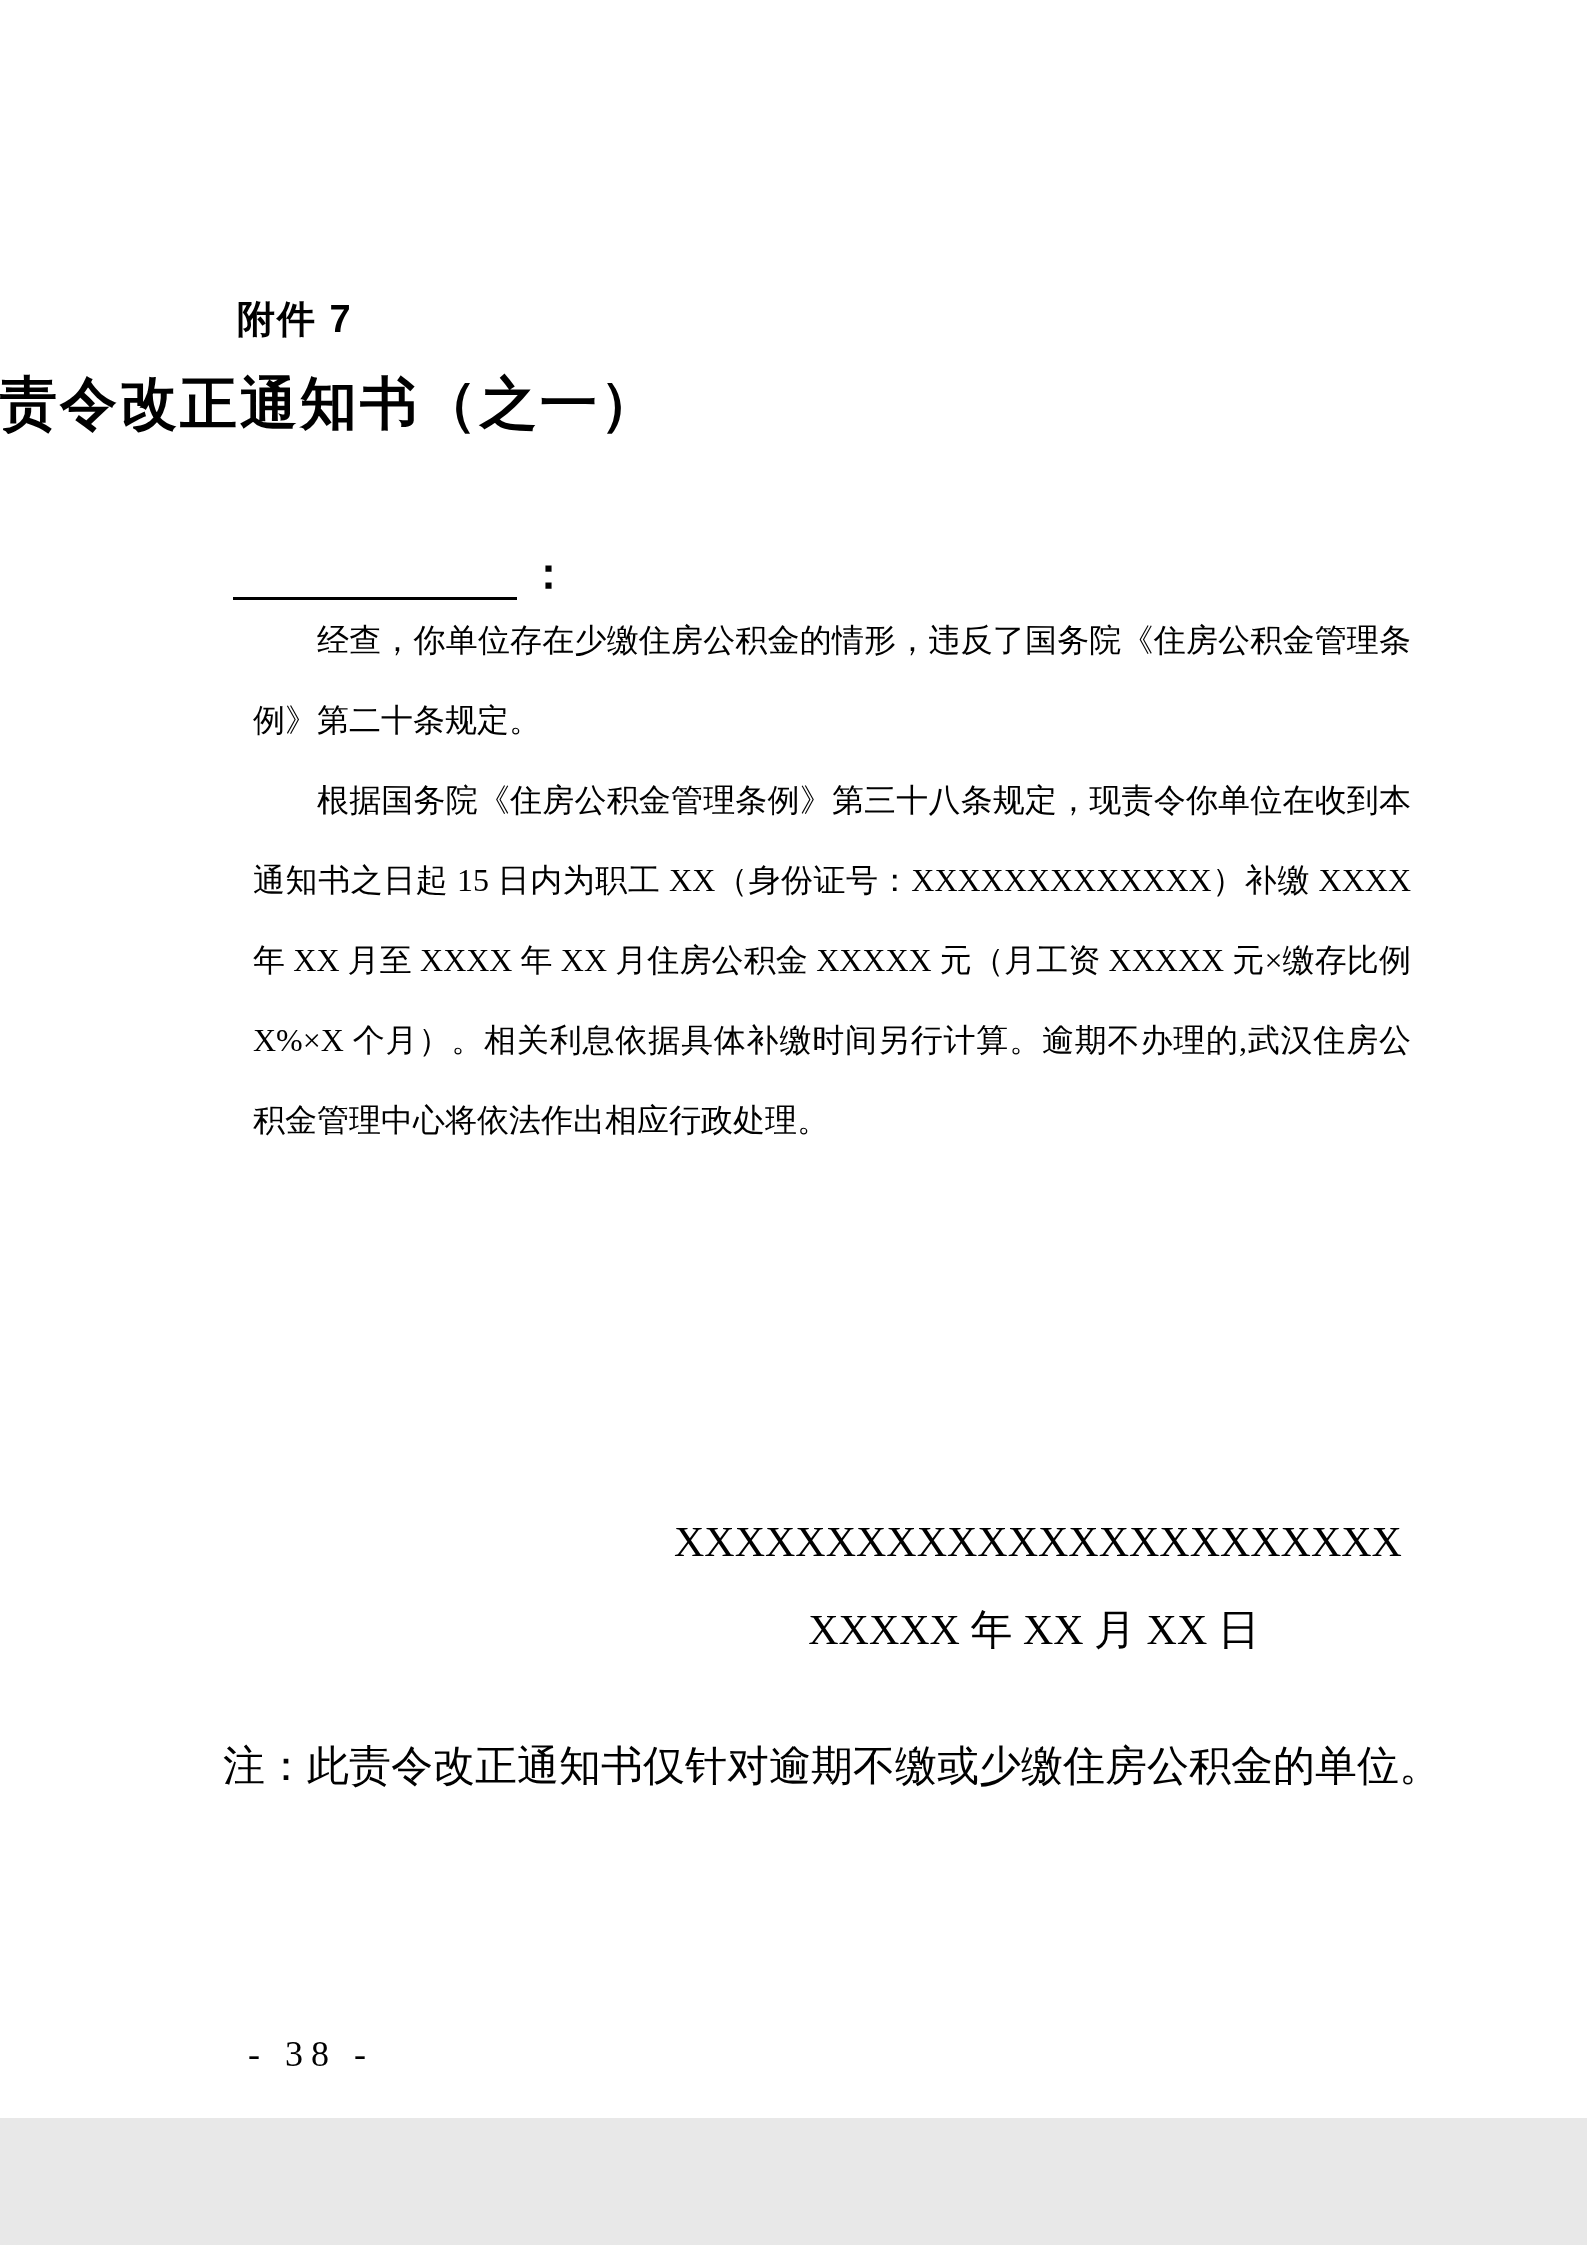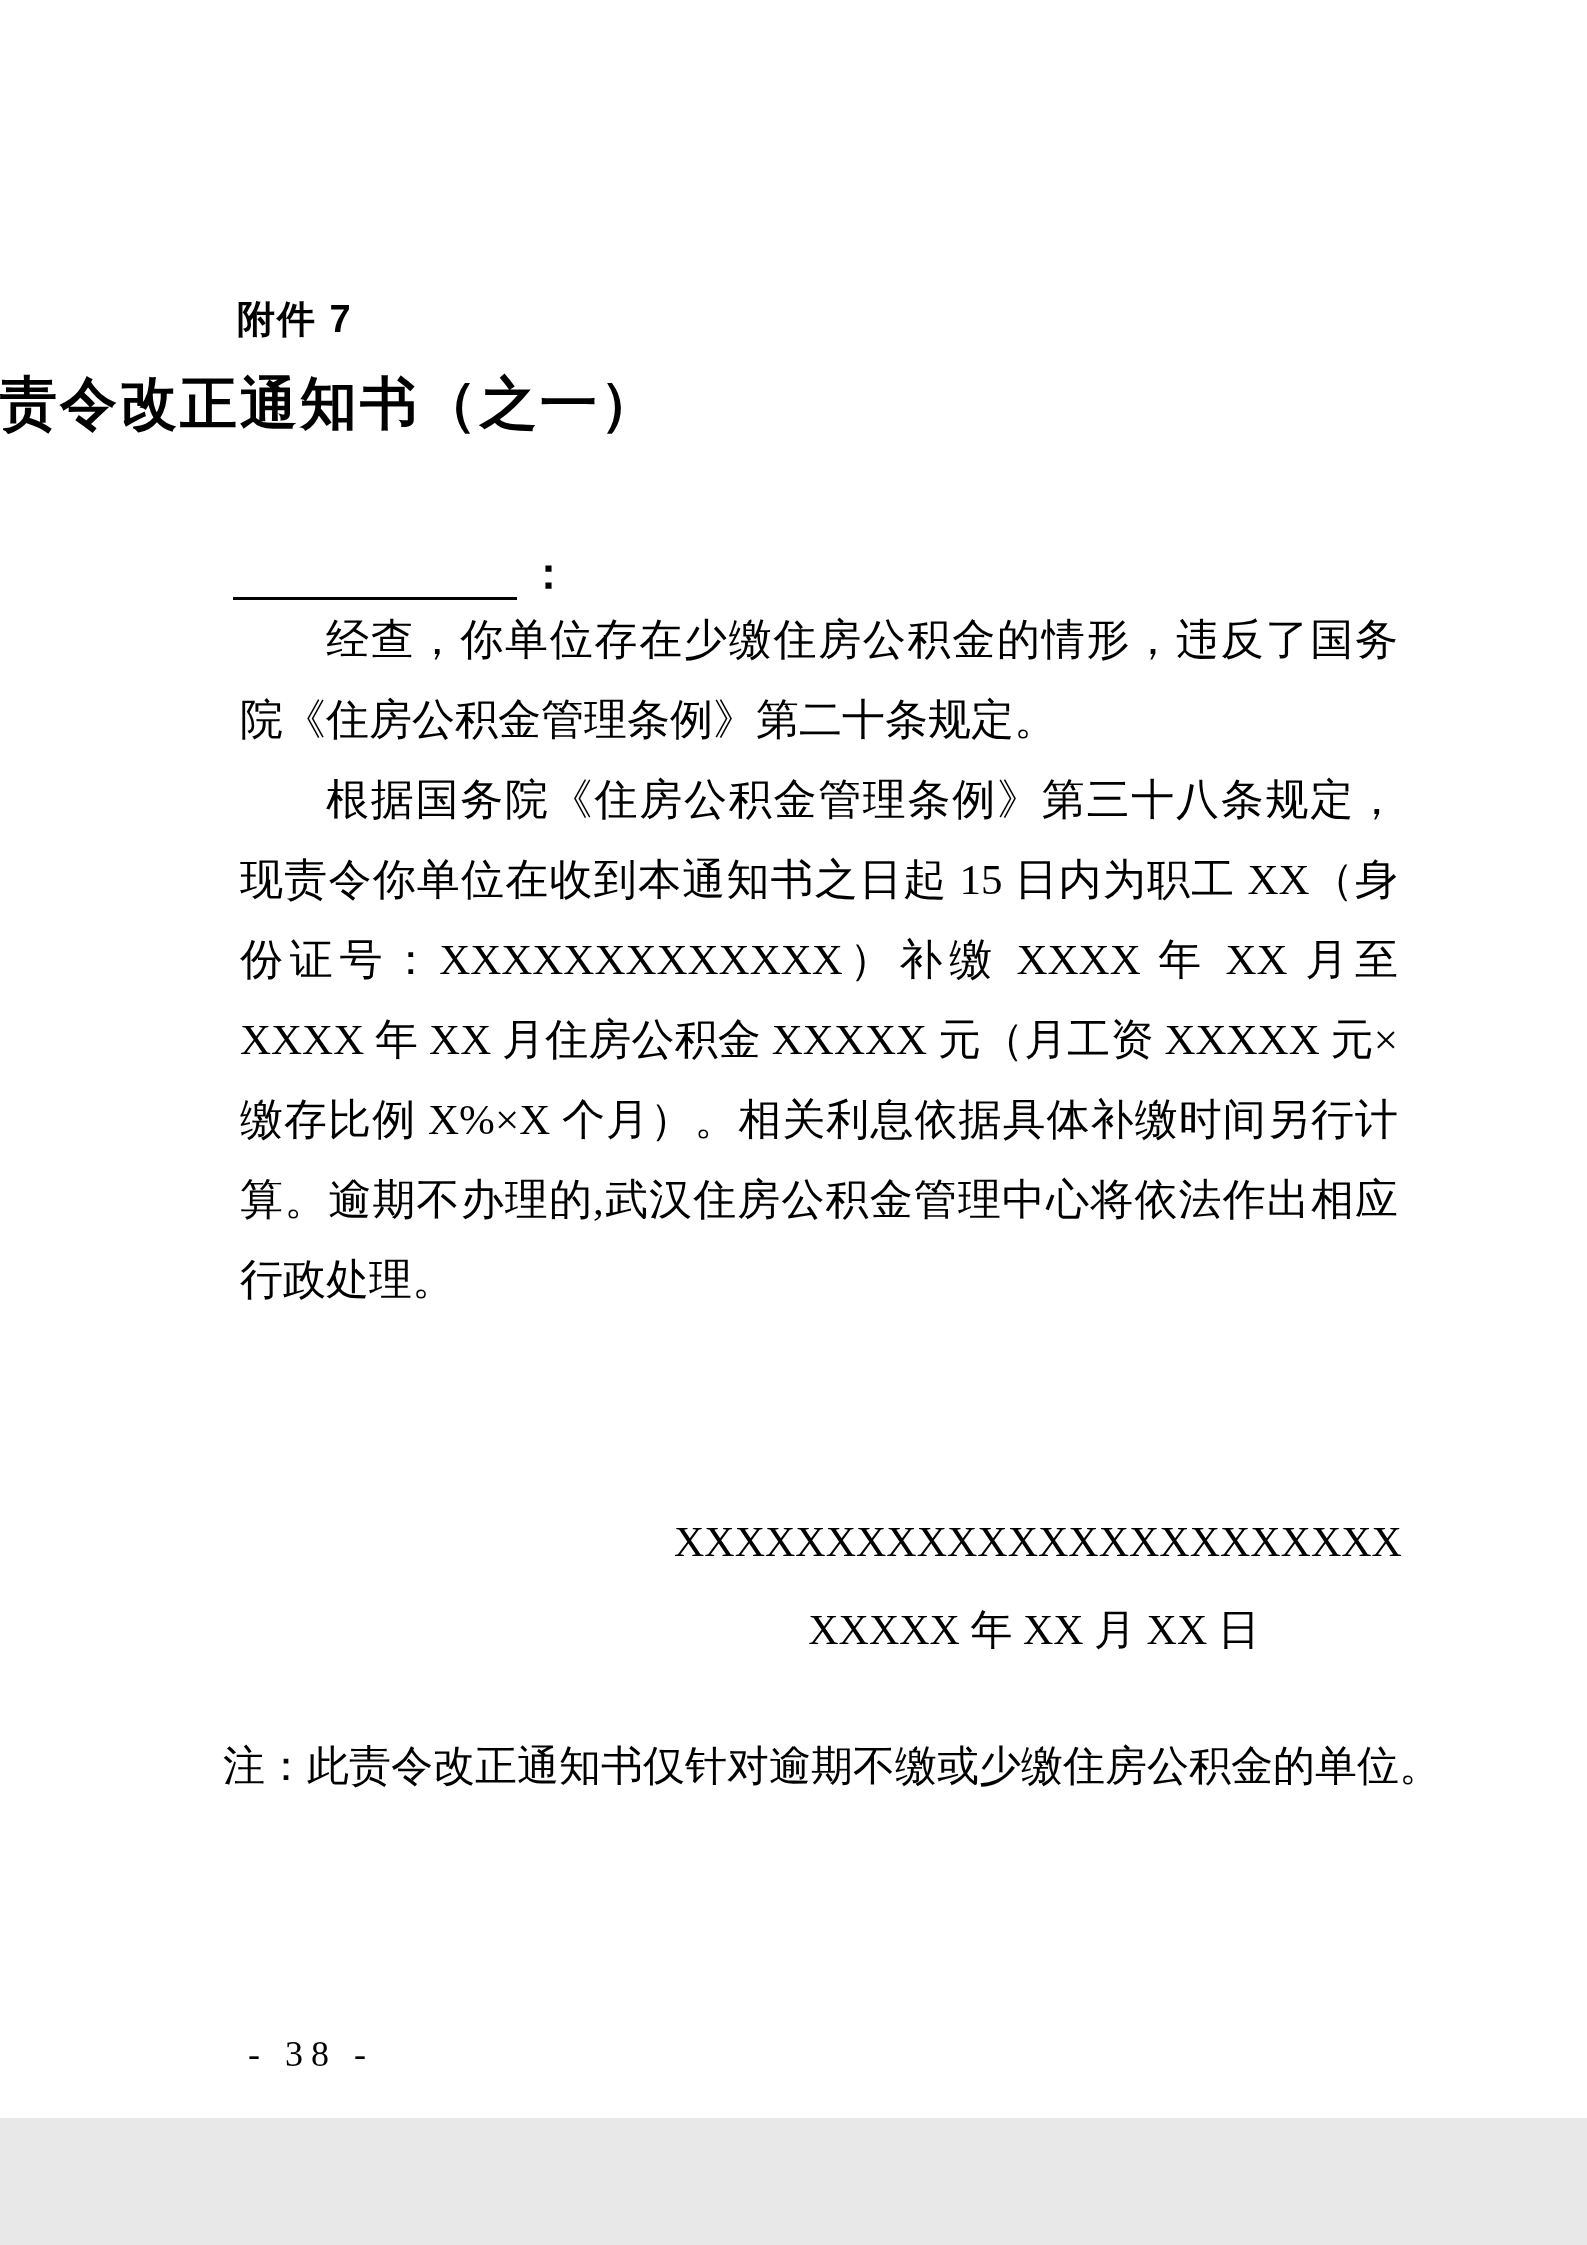--- a/index.html
+++ b/index.html
@@ -57,24 +57,24 @@
     vertical-align: bottom;
   }
   .addressee-colon {
     display: inline-block;
     vertical-align: bottom;
     font-weight: 700;
     padding-left: 10px;
   }
   .body-text {
     position: absolute;
-    left: 240px;
+    left: 253px;
     top: 600px;
     width: 1158px;
-    font-size: 43px;
+    font-size: 32px;
     line-height: 80px;
     text-align: justify;
     text-justify: inter-character;
   }
   .body-text p {
     margin: 0;
     text-indent: 2em;
     text-align-last: left;
   }
   .signature-block {

